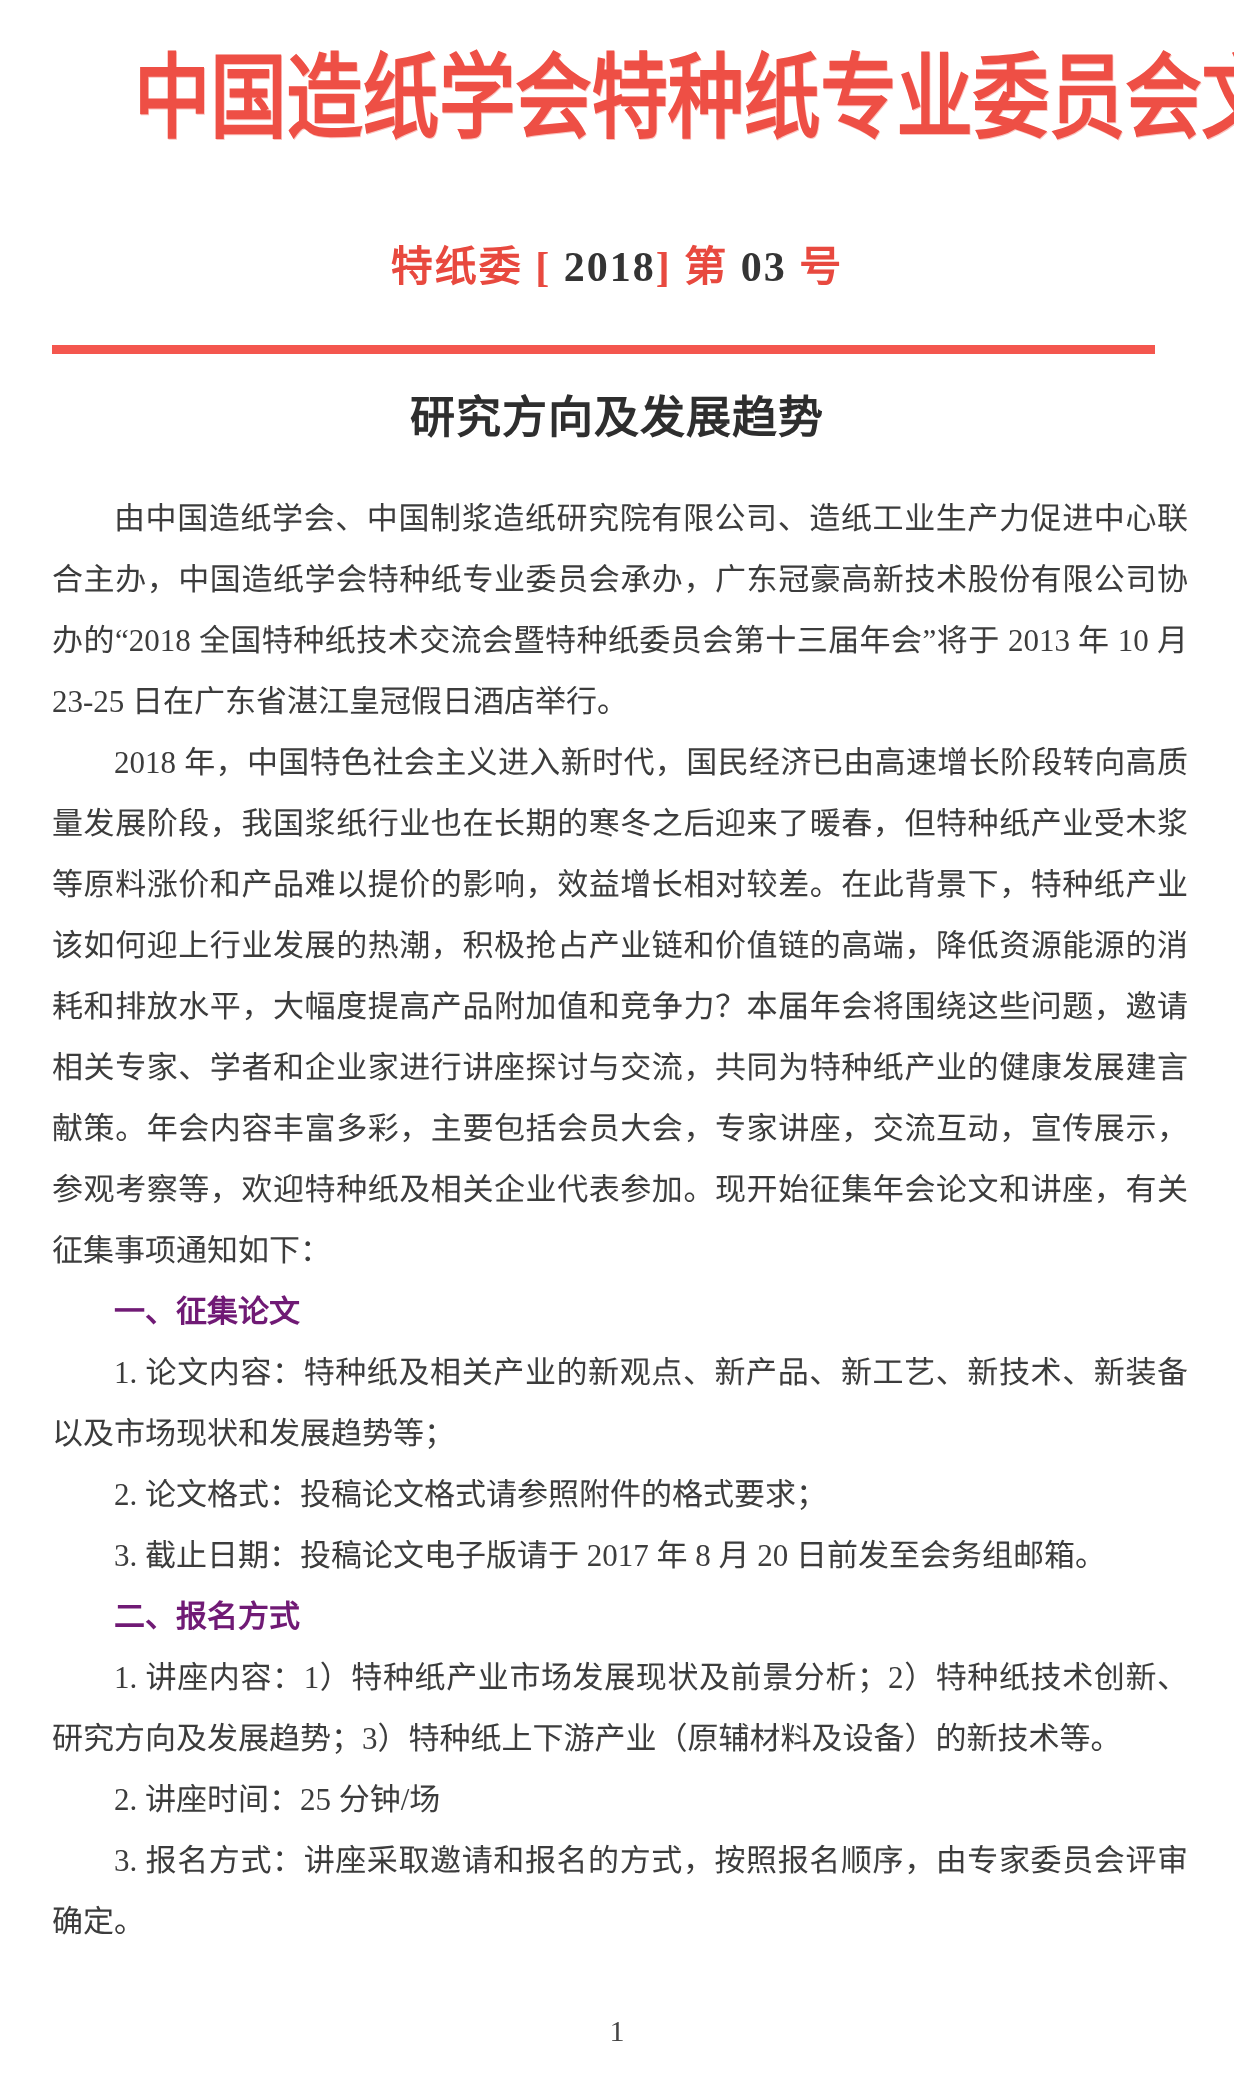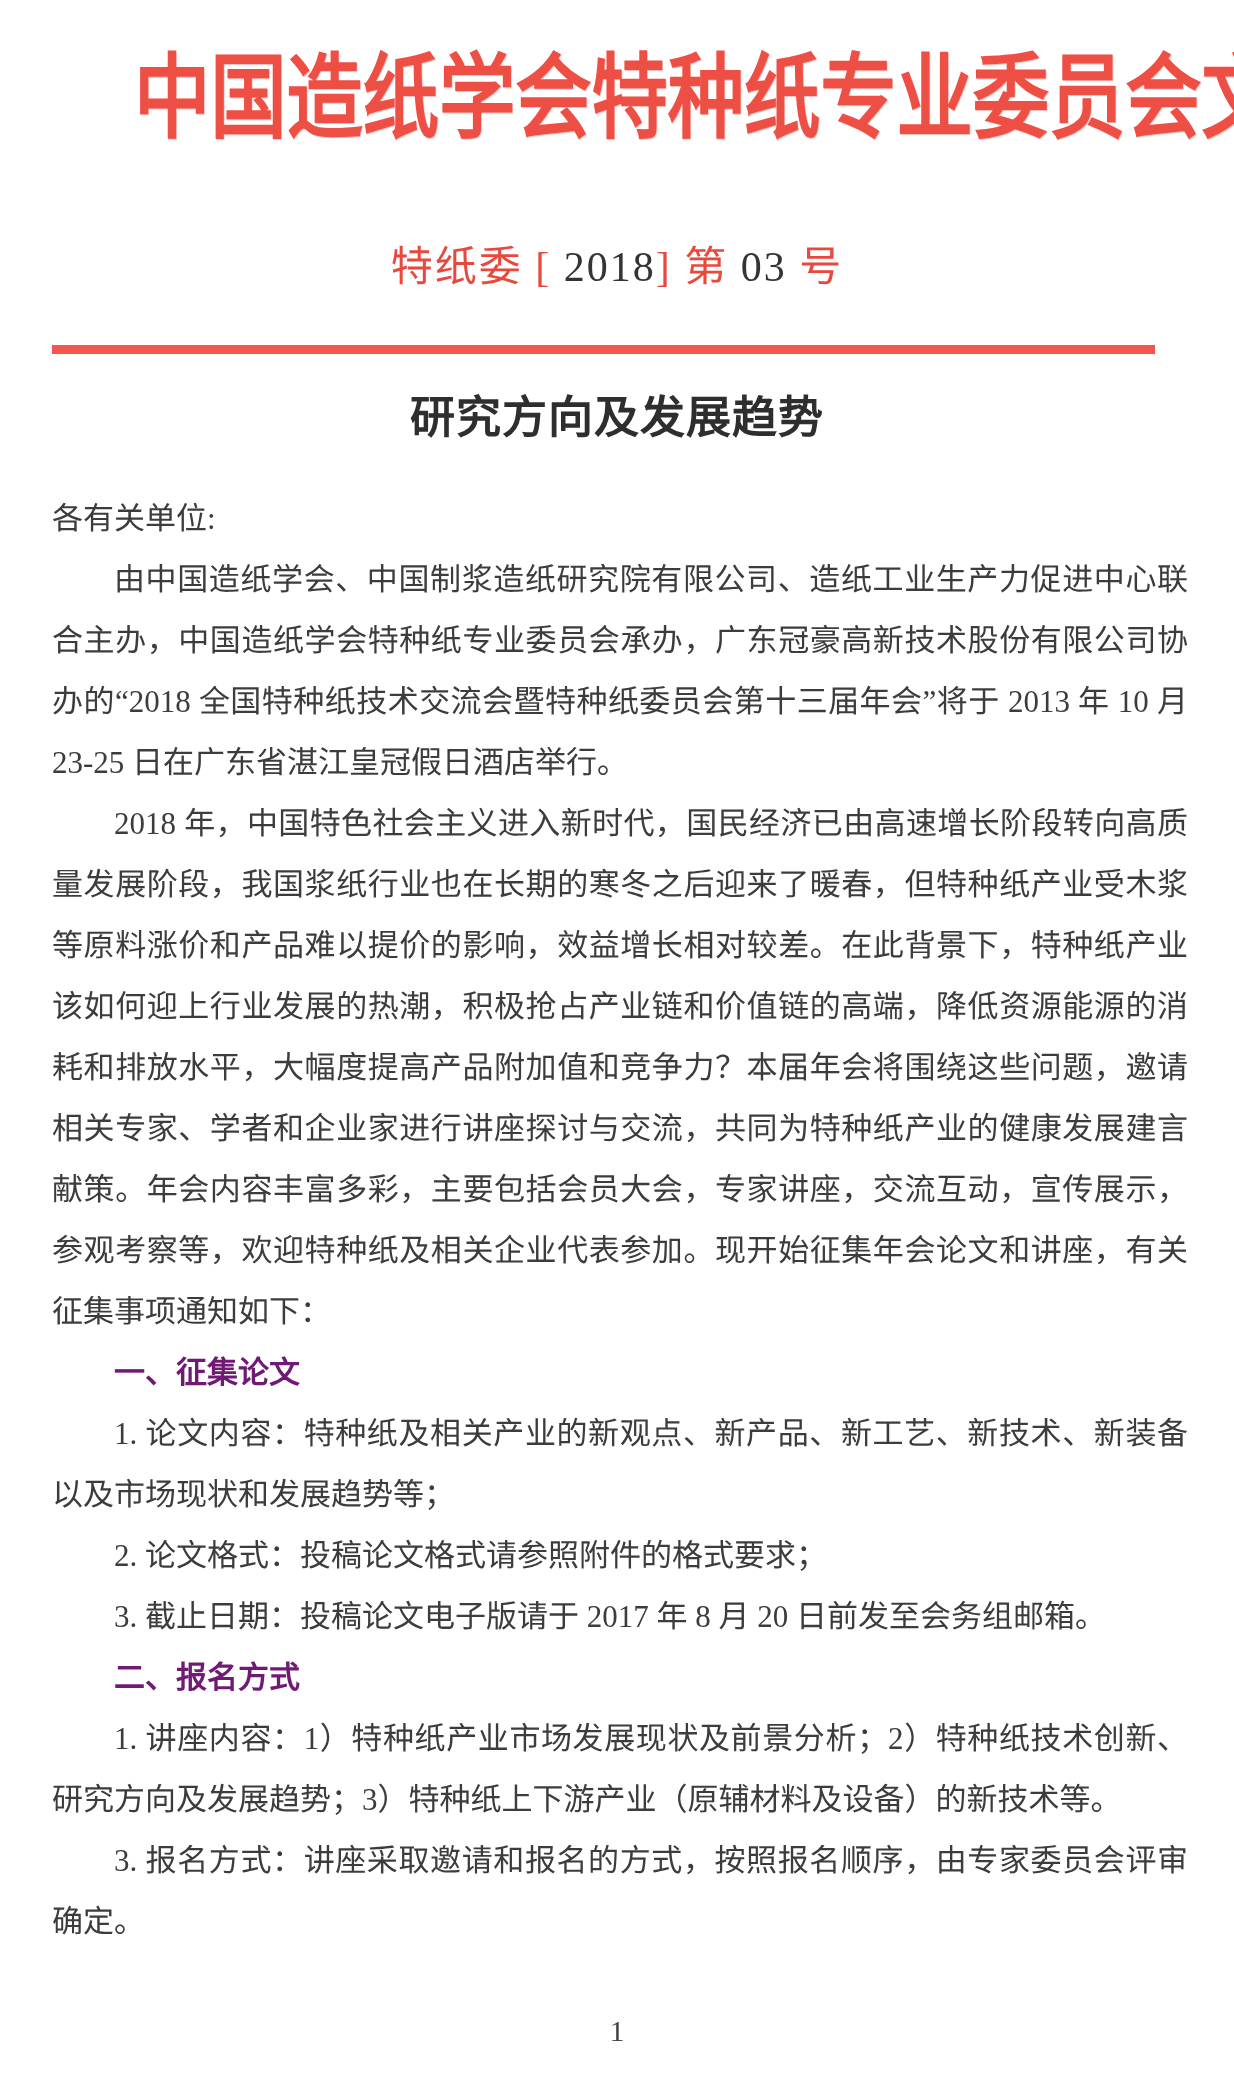--- a/index.html
+++ b/index.html
@@ -31,21 +31,21 @@
     transform: scaleX(0.82);
     transform-origin: center;
     text-shadow: 1px 1px 0 rgba(238,79,69,0.35);
   }
   
   .doc-number {
     margin-top: 96px;
     text-align: center;
     font-size: 42px;
     line-height: 48px;
-    font-weight: normal;
+    font-weight: bold;
     letter-spacing: 2px;
     white-space: nowrap;
   }
   .doc-number .red { color: #e8493f; }
   .doc-number .black { color: #343434; }
   
   .red-rule {
     margin: 54px 0 0 52px;
     width: 1103px;
     height: 9px;
@@ -104,27 +104,27 @@
 
 <div class="doc-number"><span class="red">特纸委</span><span class="red"> </span><span class="red">[</span><span class="black"> </span><span class="black">2018</span><span class="red">]</span><span class="red"> </span><span class="red">第</span><span class="black">&nbsp;</span><span class="black">03</span><span class="red"> </span><span class="red">号</span></div>
 
 <div class="red-rule"></div>
 
 <div class="doc-title">
   <div>研究方向及发展趋势</div>
 </div>
 
 <div class="body-text">
-  <p class="salutation">各有关单位:</p>
   <div id="blocks-container">
       <p class="para">由中国造纸学会、中国制浆造纸研究院有限公司、造纸工业生产力促进中心联合主办，中国造纸学会特种纸专业委员会承办，广东冠豪高新技术股份有限公司协办的“2018 全国特种纸技术交流会暨特种纸委员会第十三届年会”将于 2013 年 10 月 23-25 日在广东省湛江皇冠假日酒店举行。</p>
       <p class="para">2018 年，中国特色社会主义进入新时代，国民经济已由高速增长阶段转向高质量发展阶段，我国浆纸行业也在长期的寒冬之后迎来了暖春，但特种纸产业受木浆等原料涨价和产品难以提价的影响，效益增长相对较差。在此背景下，特种纸产业该如何迎上行业发展的热潮，积极抢占产业链和价值链的高端，降低资源能源的消耗和排放水平，大幅度提高产品附加值和竞争力？本届年会将围绕这些问题，邀请相关专家、学者和企业家进行讲座探讨与交流，共同为特种纸产业的健康发展建言献策。年会内容丰富多彩，主要包括会员大会，专家讲座，交流互动，宣传展示，参观考察等，欢迎特种纸及相关企业代表参加。现开始征集年会论文和讲座，有关征集事项通知如下：</p>
       <p class="heading">一、征集论文</p>
       <p class="para">1. 论文内容：特种纸及相关产业的新观点、新产品、新工艺、新技术、新装备以及市场现状和发展趋势等；</p>
       <p class="para">2. 论文格式：投稿论文格式请参照附件的格式要求；</p>
       <p class="para">3. 截止日期：投稿论文电子版请于 2017 年 8 月 20 日前发至会务组邮箱。</p>
       <p class="heading">二、报名方式</p>
       <p class="para">1. 讲座内容：1）特种纸产业市场发展现状及前景分析；2）特种纸技术创新、研究方向及发展趋势；3）特种纸上下游产业（原辅材料及设备）的新技术等。</p>
+      <p class="para">2. 讲座时间：25 分钟/场</p>
       <p class="para">3. 报名方式：讲座采取邀请和报名的方式，按照报名顺序，由专家委员会评审确定。</p>
     </div>
 </div>
 
 <div class="page-footer">1</div>
 
 </body></html>

